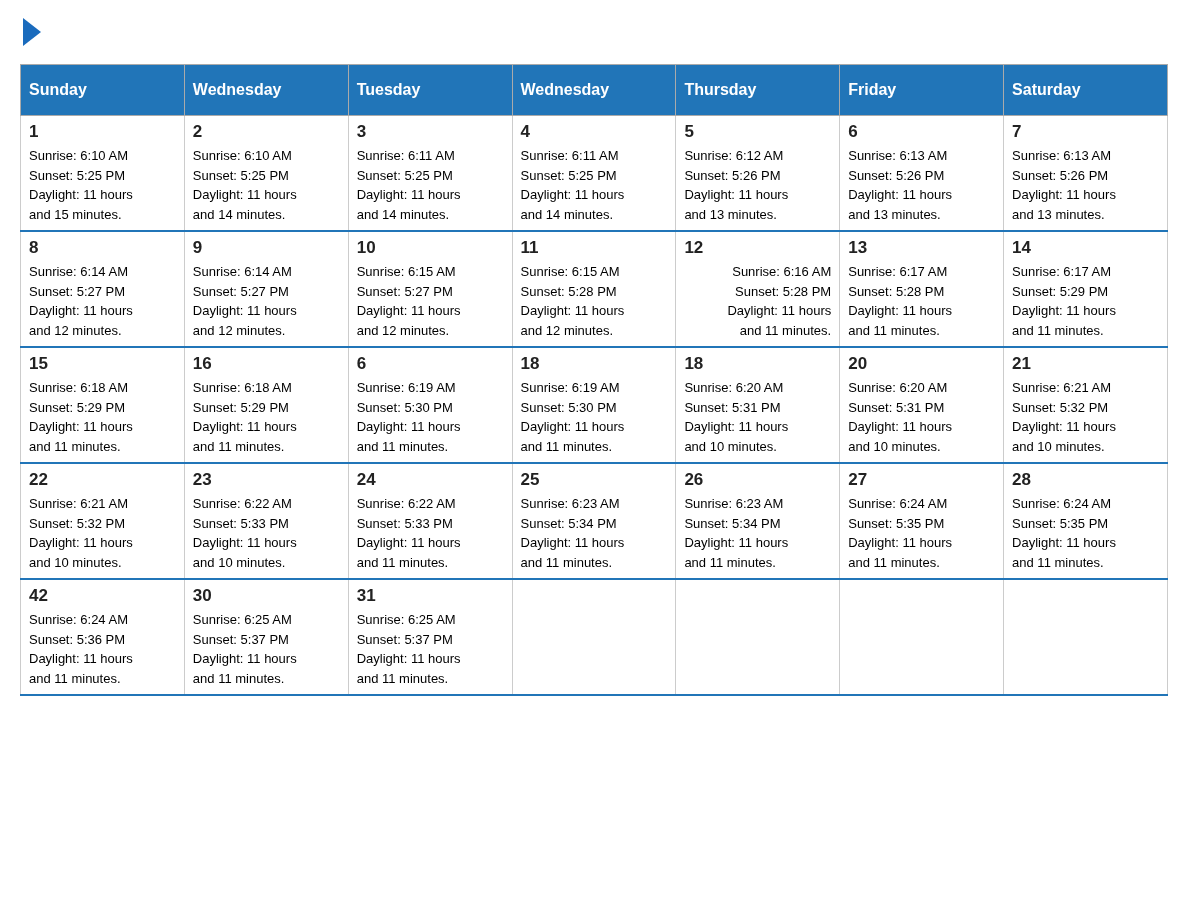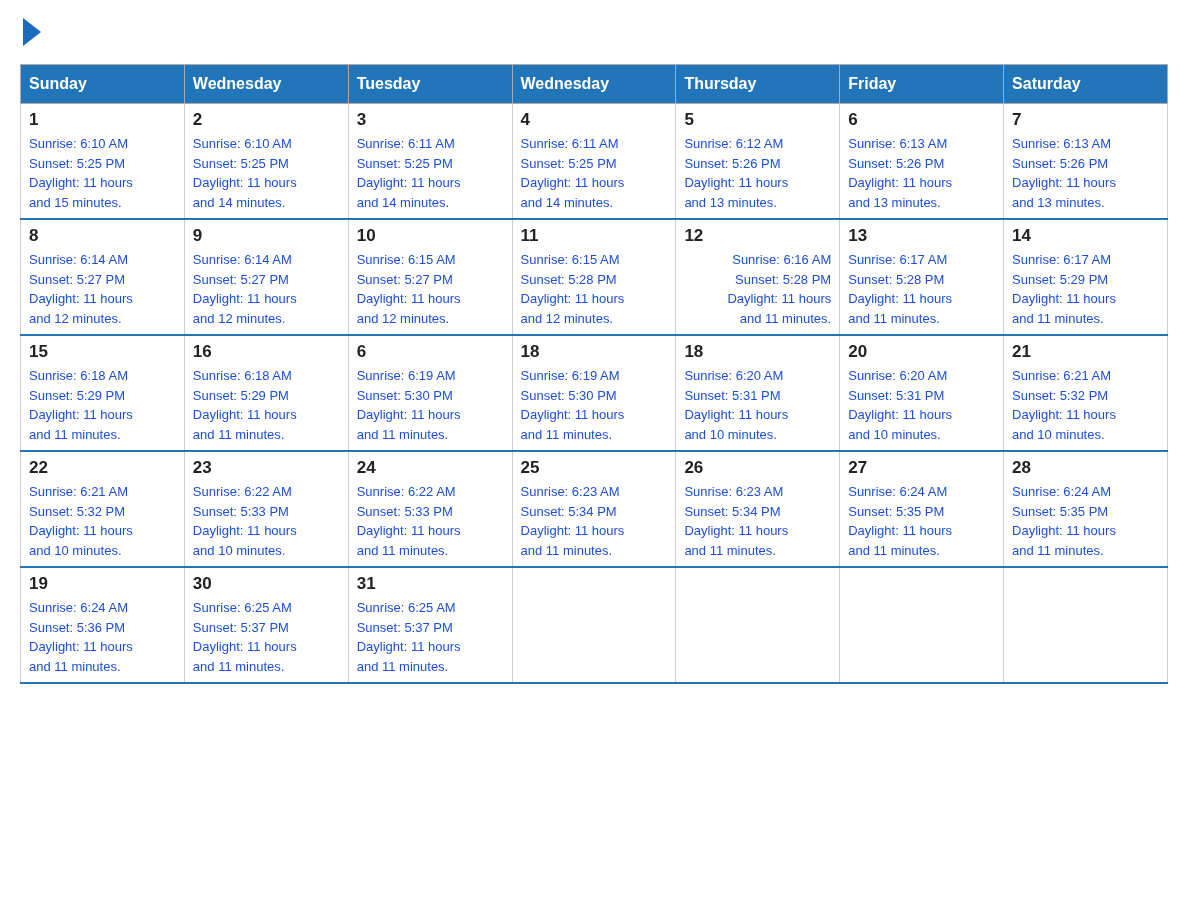--- a/index.html
+++ b/index.html
@@ -61,21 +61,21 @@
       margin-top: 4px;
     }
     .calendar {
       width: 100%;
       border-collapse: collapse;
       border: 1px solid #aaa;
     }
     .calendar thead th {
       background-color: #2175b8;
       color: #fff;
-      padding: 10px 8px;
+      padding: 16px 8px;
       font-size: 16px;
       font-weight: bold;
       text-align: left;
       border: 1px solid #aaa;
     }
     .calendar tbody td {
       vertical-align: top;
       border: 1px solid #ccc;
       padding: 6px 8px;
       min-height: 110px;
@@ -90,21 +90,21 @@
     .day-number {
       font-size: 17px;
       font-weight: bold;
       color: #222;
       display: block;
       margin-bottom: 4px;
     }
     .day-info {
       font-size: 13px;
       line-height: 1.5;
-      color: #1d4ed8;
+      color: #000000;
     }
     .empty-cell {
       background: #fff;
     }
   </style>
 </head>
 <body>
 
 <div class="header">
   <div class="logo">
@@ -332,21 +332,21 @@
         <td>
           <span class="day-number">28</span>
           <div class="day-info" style="white-space: pre-line;">Sunrise: 6:24 AM
 Sunset: 5:35 PM
 Daylight: 11 hours
 and 11 minutes.</div>
         </td>
       </tr>
       <tr>
         <td>
-          <span class="day-number">19</span>
+          <span class="day-number">42</span>
           <div class="day-info" style="white-space: pre-line;">Sunrise: 6:24 AM
 Sunset: 5:36 PM
 Daylight: 11 hours
 and 11 minutes.</div>
         </td>
         <td>
           <span class="day-number">30</span>
           <div class="day-info" style="white-space: pre-line;">Sunrise: 6:25 AM
 Sunset: 5:37 PM
 Daylight: 11 hours

